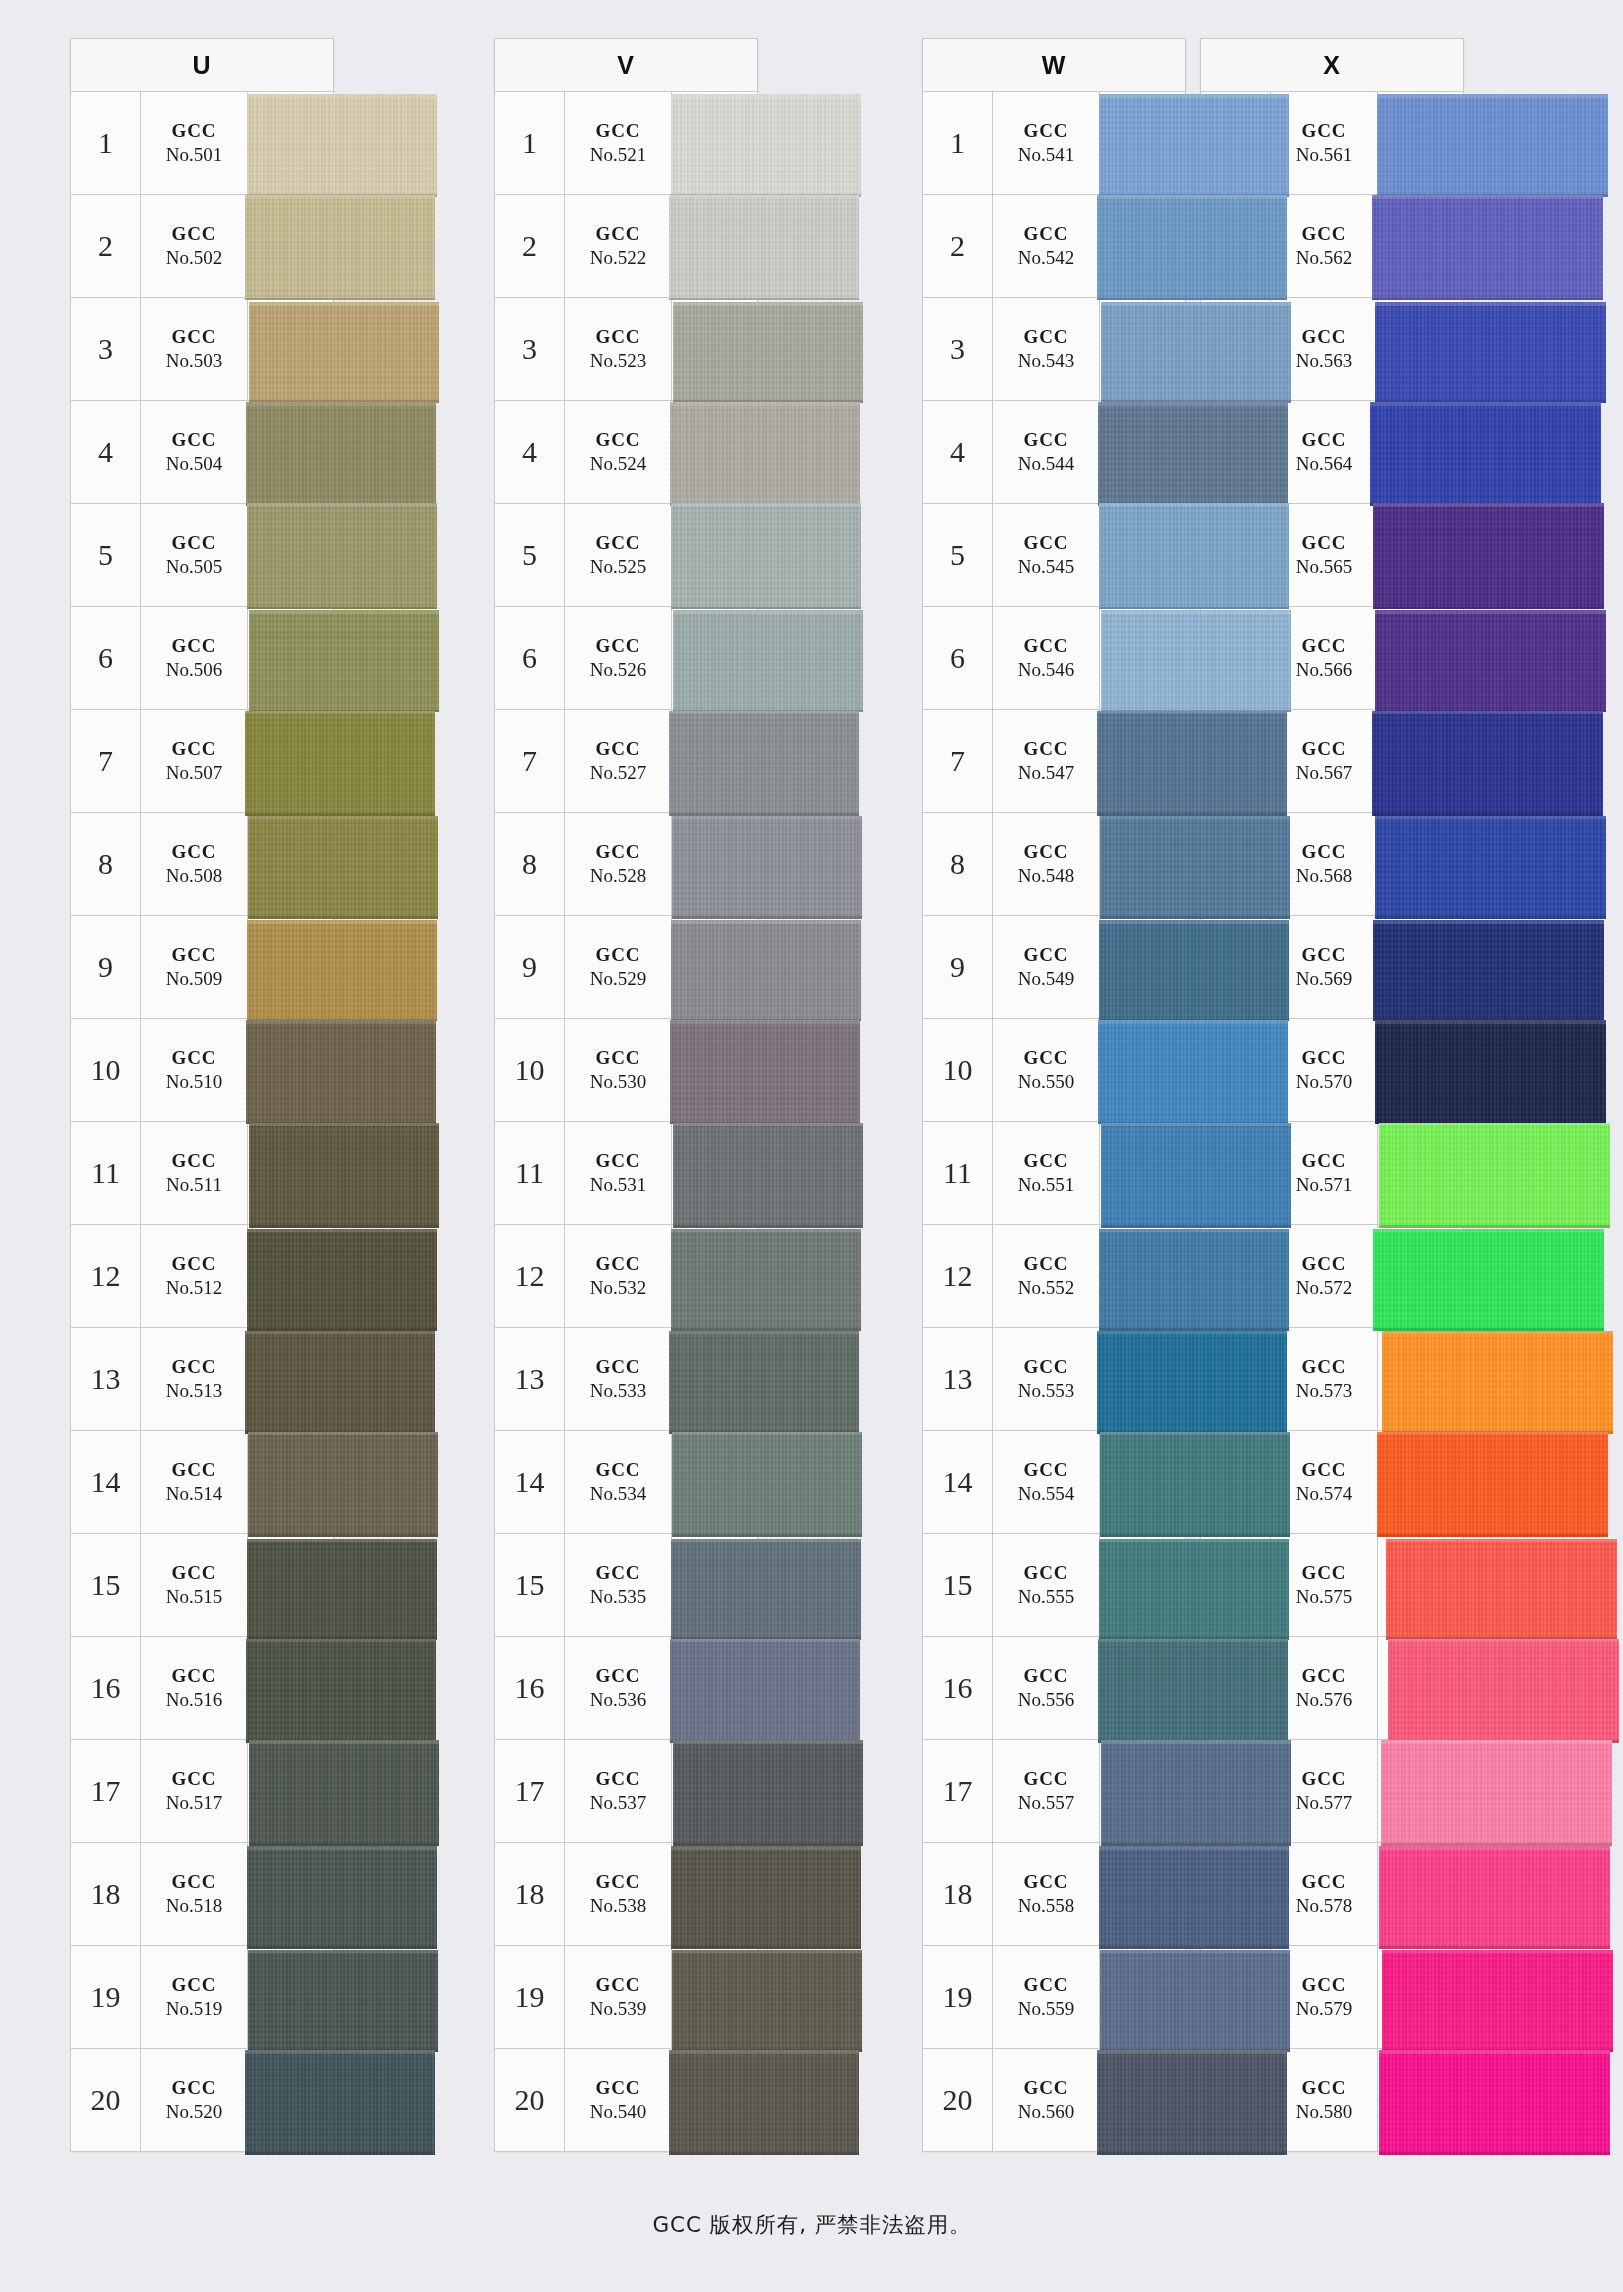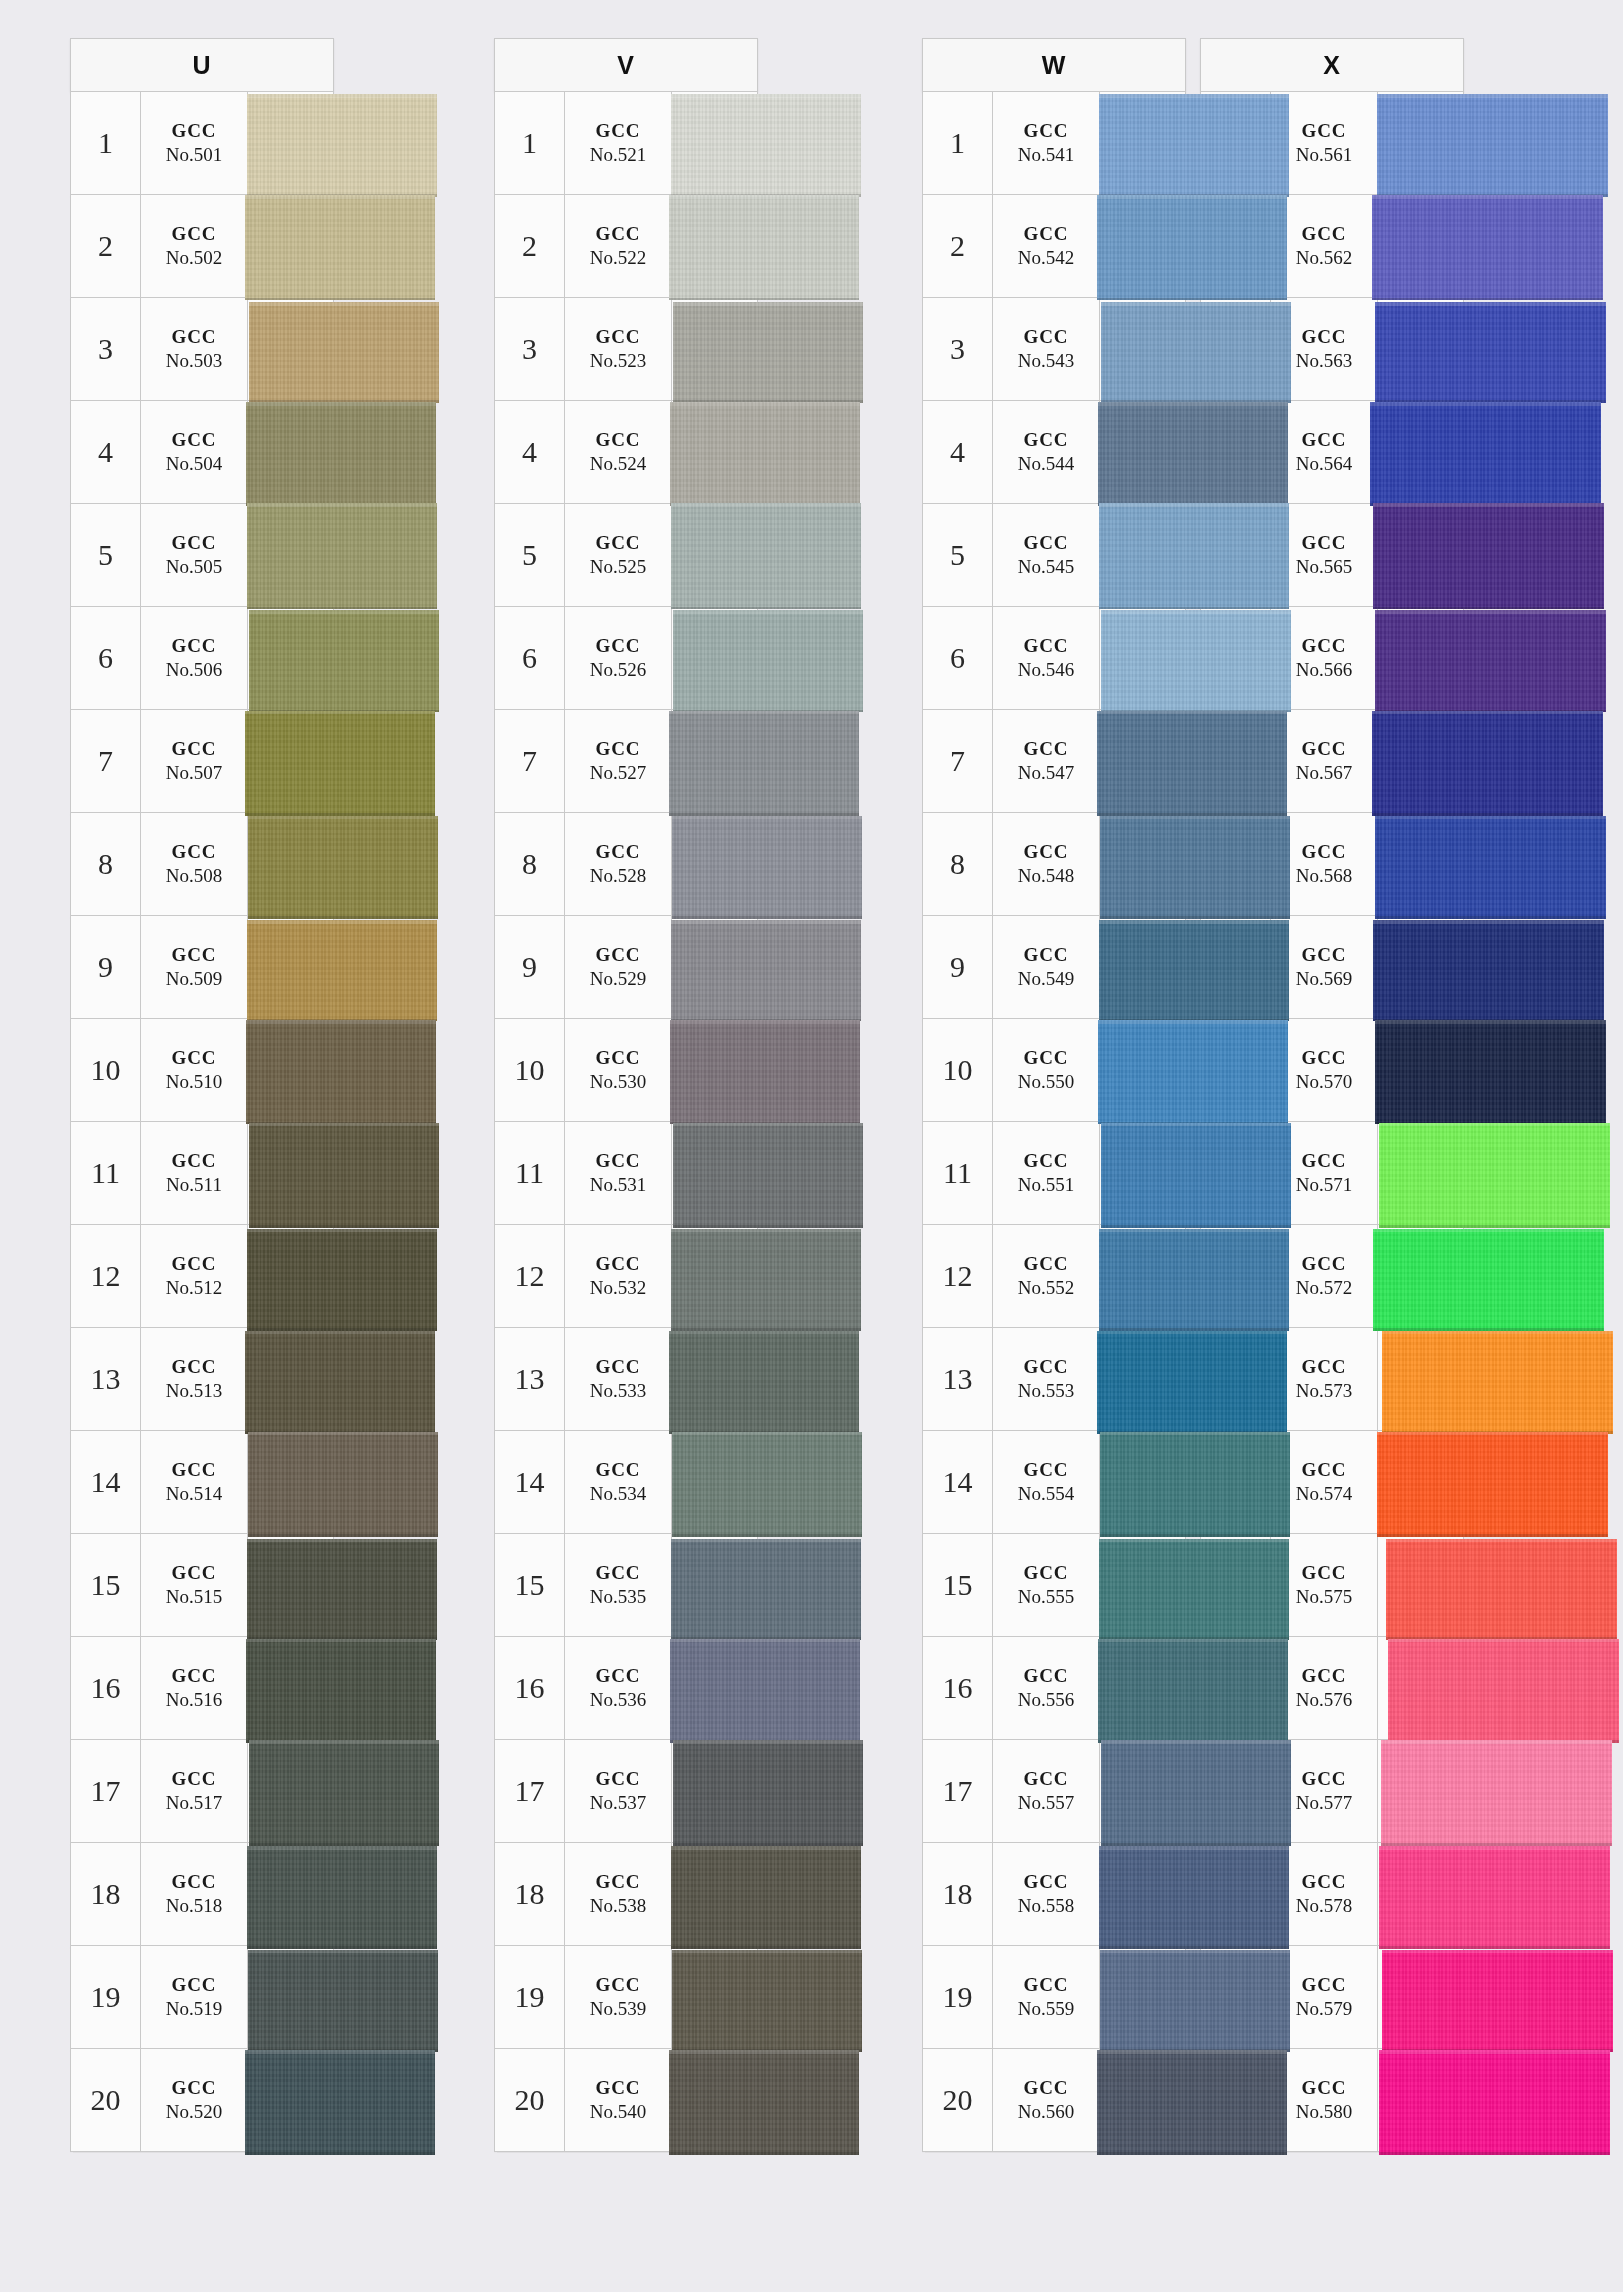--- a/index.html
+++ b/index.html
@@ -1209,14 +1209,15 @@
           <div class="edge"></div>
         </div>
         <div class="sw" style="background: rgb(250, 15, 142); height: 105px; margin-top: -1.8px; margin-left: 1.8px; width: 231px;">
           <div class="tex"></div>
           <div class="hl"></div>
           <div class="edge"></div>
         </div>
       </div>
   </div>
 
+  <div class="footer">GCC 版权所有, 严禁非法盗用。</div>
 </div>
 
 
 </body></html>

